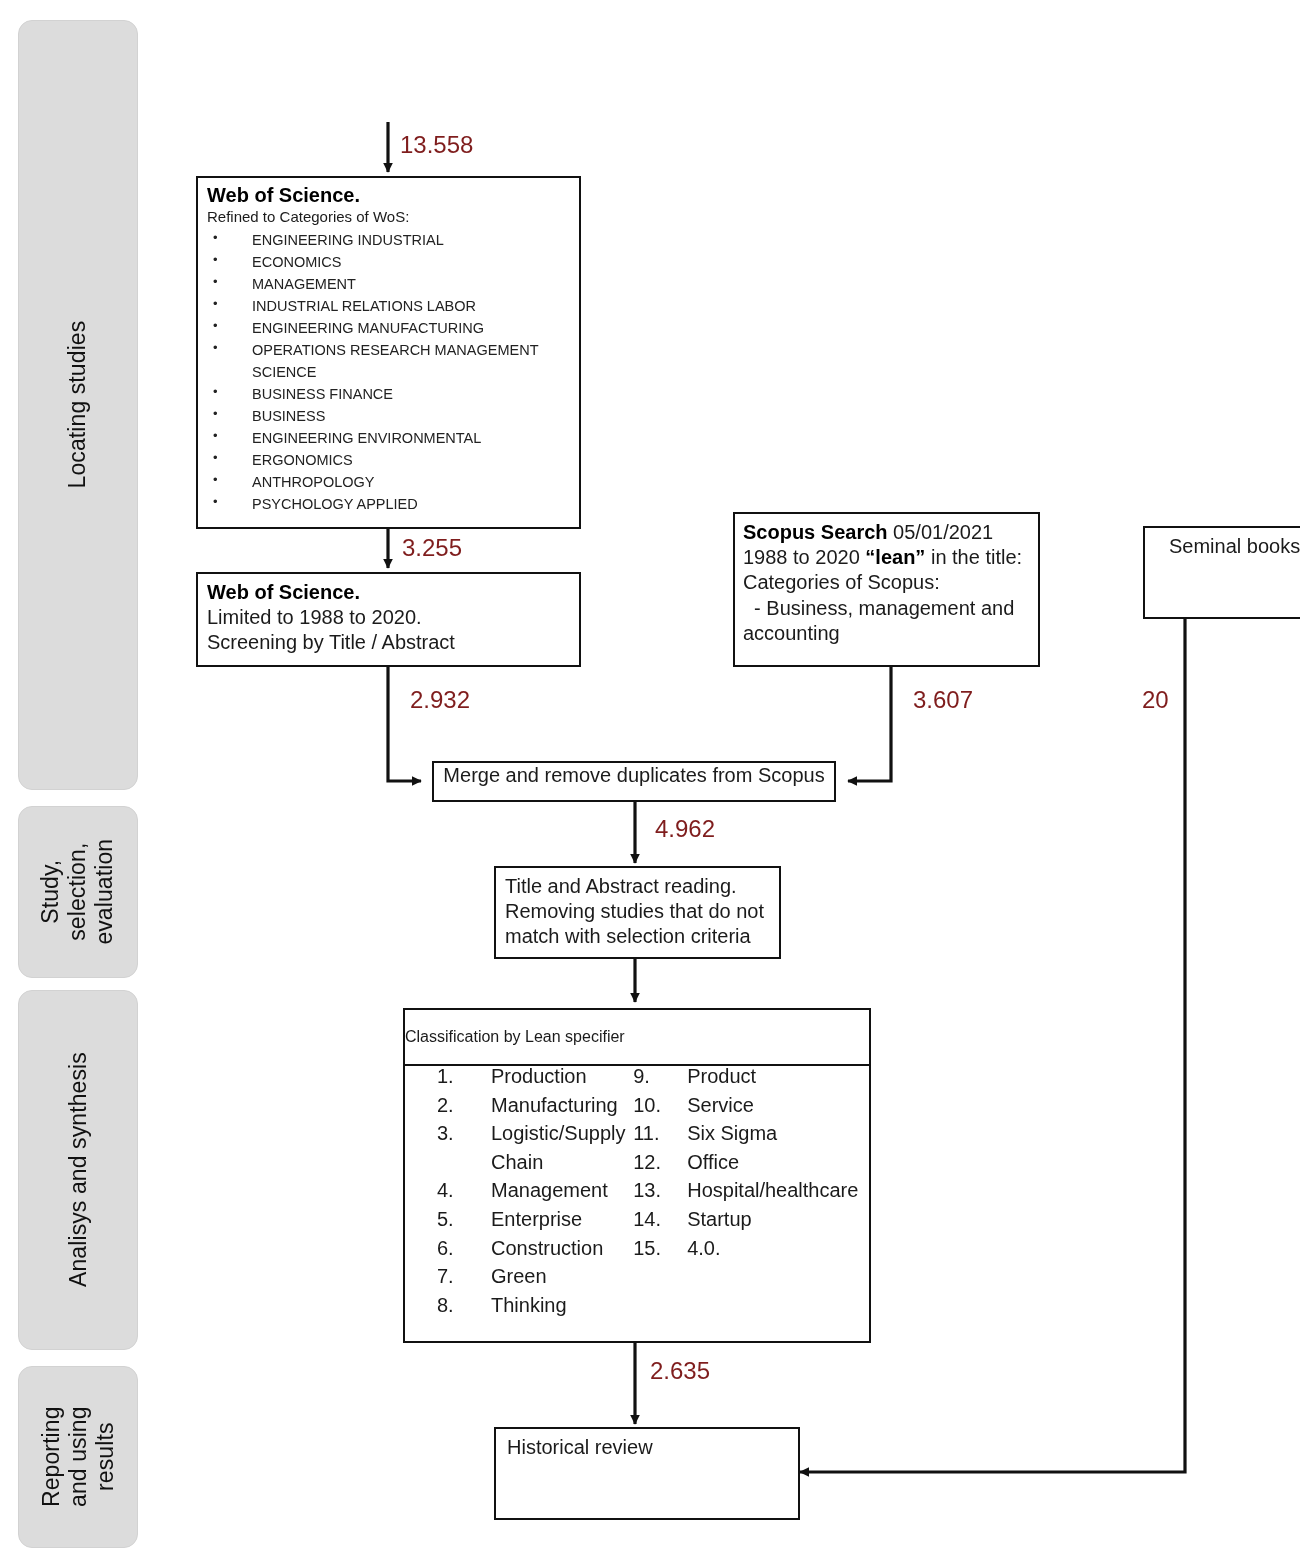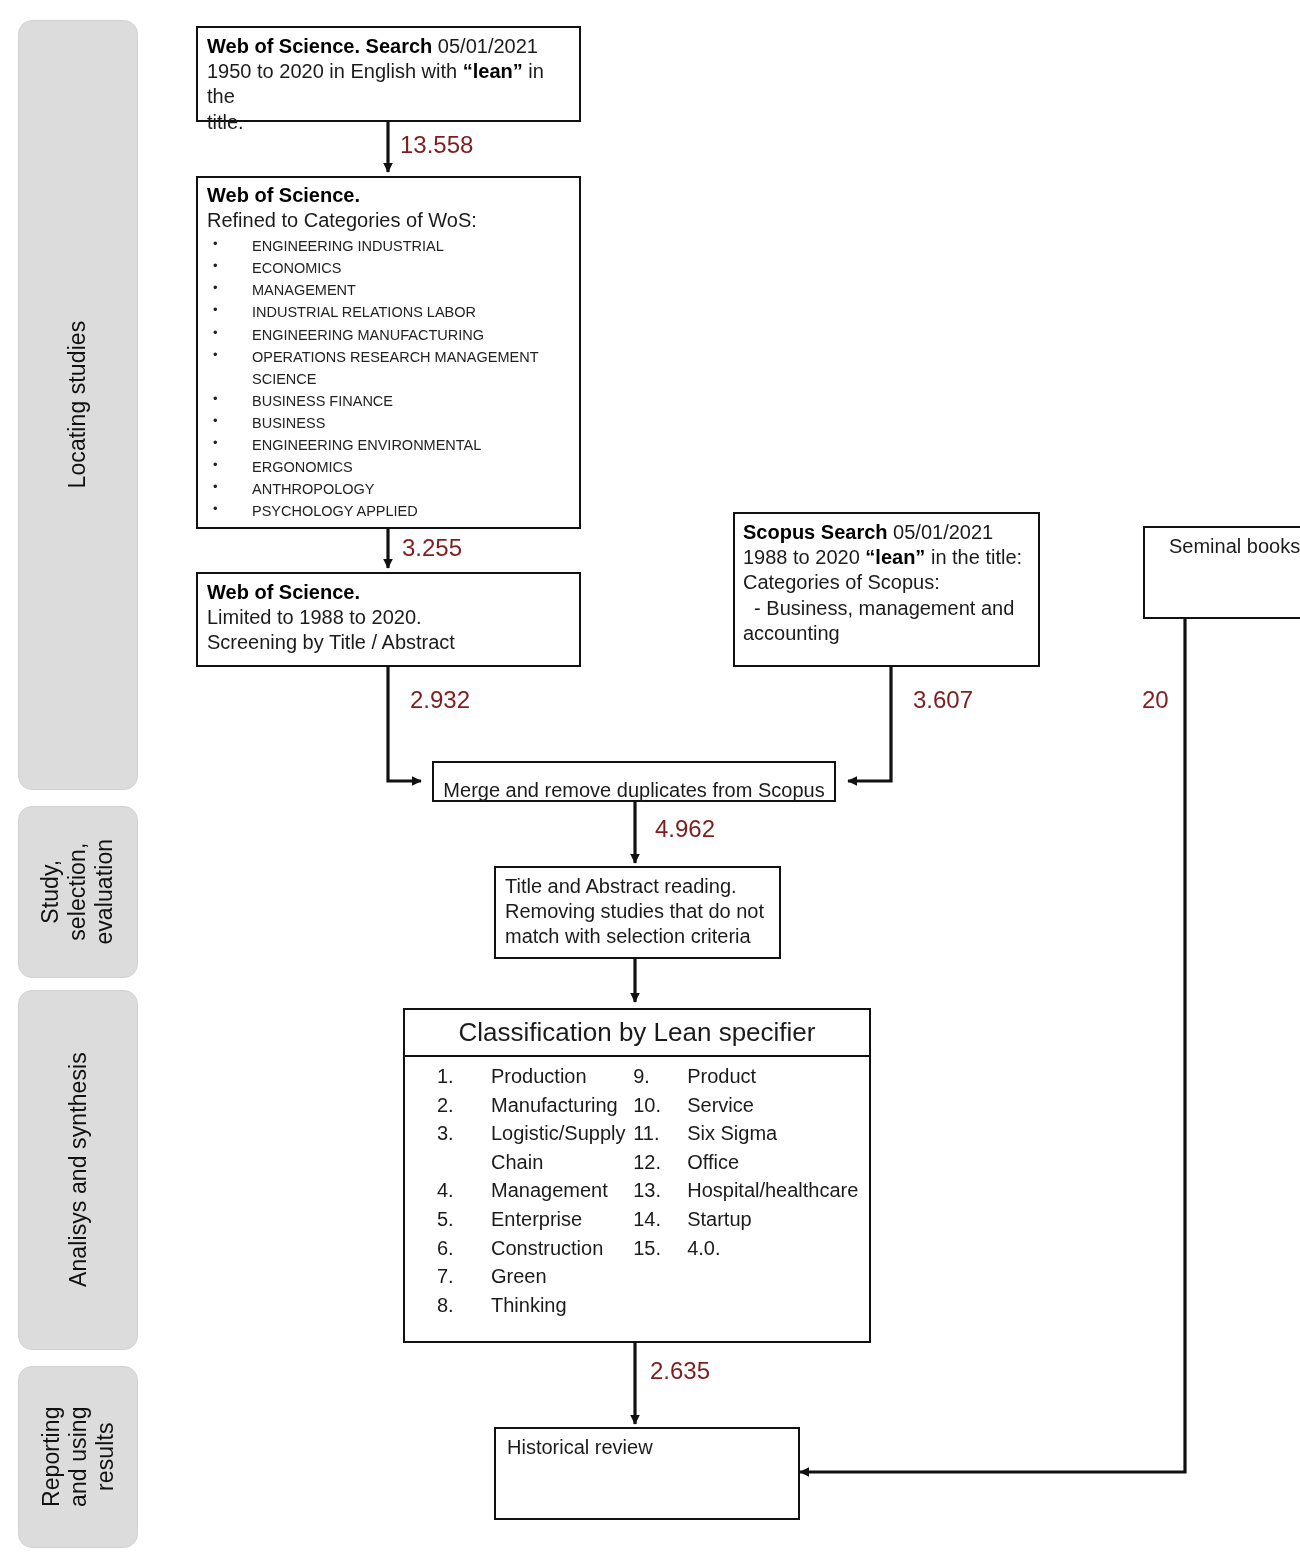--- a/index.html
+++ b/index.html
@@ -72,24 +72,24 @@
     top: -1px;
     font-size: 13px;
   }
   ul.cats li.cont { padding-left: 45px; }
   ul.cats li.cont::before { content: ""; }
 
   
   .class-head {
     position: absolute;
     left: 0; top: 0; right: 0;
-    height: 47px;
+    height: 56px;
     border-bottom: 2px solid #111;
-    display: flex; align-items: center; justify-content: center;
-    font-size: 26px;
+    display: flex; align-items: center; 
+    font-size: 16px;
   }
   .class-body {
     position: absolute;
     top: 44px; left: 0; right: 0; bottom: 0;
     display: flex;
     padding: 8px 0 0 0;
   }
   .class-col {
     display: block;
   }
@@ -158,34 +158,24 @@
       <line x1="635" y1="801" x2="635" y2="863" marker-end="url(#ah)"></line>
 
       <line x1="635" y1="959" x2="635" y2="1002" marker-end="url(#ah)"></line>
 
       <line x1="635" y1="1343" x2="635" y2="1424" marker-end="url(#ah)"></line>
 
       <path d="M1185,619 L1185,1472 L800,1472" marker-end="url(#ah)"></path>
     </g>
   </svg>
 
-  <div class="box" style="left:196px; top:26px; width:385px; height:96px;">
-    <div>
-      <span class="b">Web of Science. Search</span>
-      <span>05/01/2021</span>
-    </div>
-    <div>
-      <span>1950 to 2020 in English with </span><span class="b">“lean”</span><span> in the</span>
-    </div>
-    <div>title.</div>
-  </div>
 
   <div class="box" style="left:196px; top:176px; width:385px; height:353px; padding:5px 9px;">
     <div class="b" style="font-size:20px">Web of Science.</div>
-    <div style="font-size:20px">Refined to Categories of WoS:</div>
+    <div style="font-size:15px">Refined to Categories of WoS:</div>
     <ul class="cats">
         <li>ENGINEERING INDUSTRIAL</li>
         <li>ECONOMICS</li>
         <li>MANAGEMENT</li>
         <li>INDUSTRIAL RELATIONS LABOR</li>
         <li>ENGINEERING MANUFACTURING</li>
         <li>OPERATIONS RESEARCH MANAGEMENT</li>
         <li class="cont">SCIENCE</li>
         <li>BUSINESS FINANCE</li>
         <li>BUSINESS</li>
@@ -212,21 +202,21 @@
     </div>
     <div>Categories of Scopus:</div>
     <div style="white-space:pre">  - Business, management and</div>
     <div>accounting</div>
   </div>
 
   <div class="box" style="left:1143px; top:526px; width:193px; height:93px;padding-left:24px;">
     <div>Seminal books</div>
   </div>
 
-  <div class="box center" style="left:432px; top:761px; width:404px; height:41px; padding:15px 8px;">
+  <div class="box center" style="left:432px; top:761px; width:404px; height:41px; padding:0 8px;">
     <div>Merge and remove duplicates from Scopus</div>
   </div>
 
   <div class="box" style="left:494px; top:866px; width:287px; height:93px;">
     <div>Title and Abstract reading.</div>
     <div>Removing studies that do not</div>
     <div>match with selection criteria</div>
   </div>
 
   <div class="box" style="left:403px; top:1008px; width:468px; height:335px; padding:0;">

